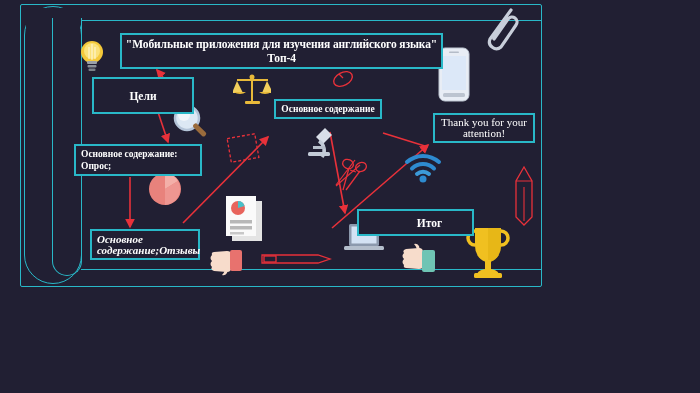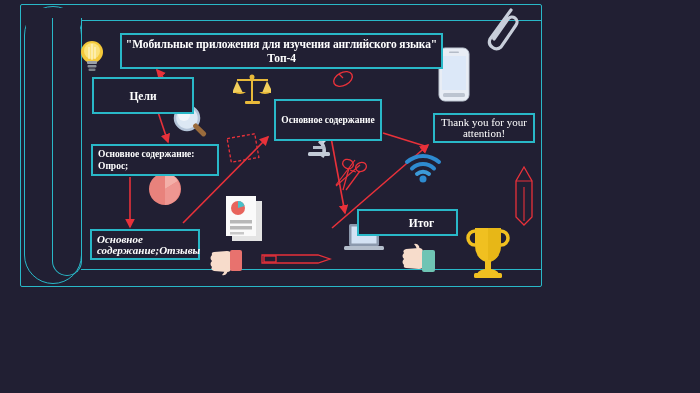--- a/index.html
+++ b/index.html
@@ -74,37 +74,37 @@
     left: 120px; top: 33px; width: 323px; height: 36px;
     font-size: 11.5px; font-weight: bold;
     line-height: 14px; letter-spacing: -0.1px;
     padding: 0 3px;
   }
   .node-goals {
     left: 92px; top: 77px; width: 102px; height: 37px;
     font-size: 11.5px; font-weight: bold;
   }
   .node-main {
-    left: 274px; top: 99px; width: 108px; height: 42px;
+    left: 274px; top: 99px; width: 108px; height: 20px;
     font-size: 9.5px; font-weight: bold; line-height: 12px;
   }
   .node-thanks {
     left: 433px; top: 113px; width: 102px; height: 30px;
     font-size: 11px; line-height: 11.5px; padding: 0 4px;
   }
   .node-survey {
-    left: 91px; top: 144px; width: 128px; height: 32px;
+    left: 74px; top: 144px; width: 128px; height: 32px;
     font-size: 9.5px; font-weight: bold; line-height: 12px;
   }
   .node-reviews {
     left: 90px; top: 229px; width: 110px; height: 31px;
     font-size: 11px; font-weight: bold; line-height: 11px; font-style: italic;
   }
   .node-result {
-    left: 357px; top: 209px; width: 101px; height: 27px;
+    left: 357px; top: 209px; width: 117px; height: 27px;
     font-size: 11.5px; font-weight: bold; padding-left: 28px;
   }
   svg.connectors { position: absolute; left: 0; top: 0; width: 700px; height: 393px; z-index: 8; }
   .deco { position: absolute; z-index: 10; }
 </style>
 </head>
 <body>
 
 <div id="stage">
 

